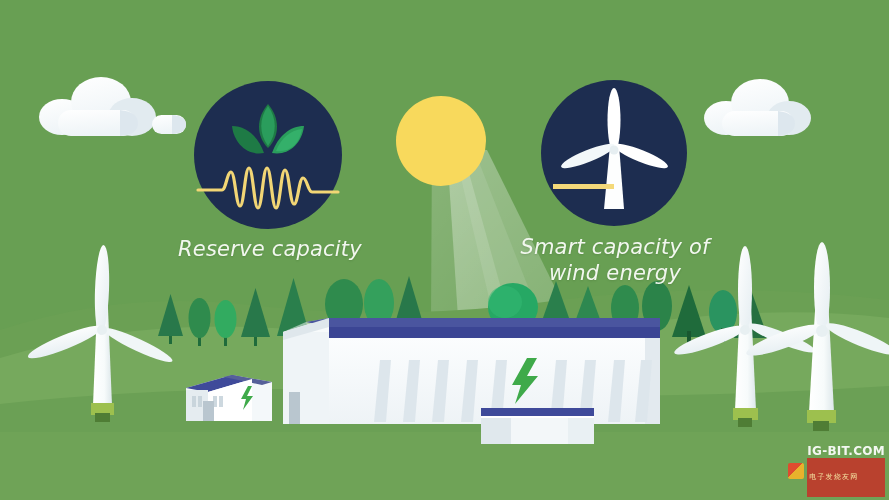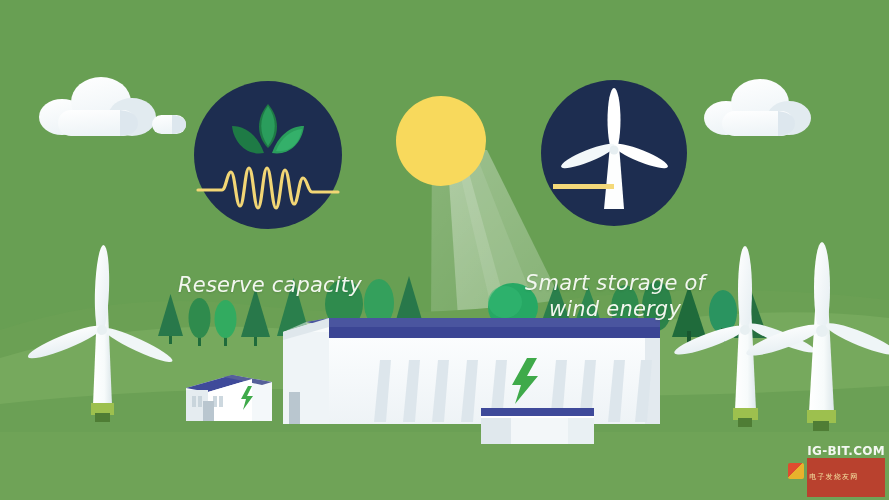--- a/index.html
+++ b/index.html
@@ -17,21 +17,20 @@
     font-family:"DejaVu Sans", sans-serif;
     font-style:italic;
     font-size:21px;
     font-weight:400;
     letter-spacing:0.2px;
     text-align:center;
     line-height:26px;
     white-space:pre-line;
     text-shadow:0 1px 2px rgba(40,70,30,.18);
     user-select:none;
-    margin-top:36px;
   }
   #label-reserve{left:170px;top:236px;width:200px;}
   #label-smart{left:515px;top:234px;width:200px;}
   #watermark{
     position:absolute;right:4px;bottom:3px;
     display:flex;align-items:center;gap:3px;
     opacity:.92;
   }
   #watermark .wm-mark{
     width:16px;height:16px;flex:0 0 16px;
@@ -309,21 +308,21 @@
       <ellipse cx="641" cy="156" rx="6" ry="29" fill="#ffffff" transform="rotate(-68 641 156)"></ellipse>
       <circle cx="614" cy="150" r="4.5" fill="#e6eef1"></circle>
 
       <rect x="553" y="184" width="61" height="5" fill="#f4d97a"></rect>
     </g>
 
   </svg>
 
   <div class="label" id="label-reserve">Reserve capacity</div>
 
-  <div class="label" id="label-smart">Smart storage of
+  <div class="label" id="label-smart">Smart capacity of
 wind energy</div>
 
   <div id="watermark">
     <div class="wm-mark"></div>
     <div class="wm-text">
       <span class="wm-title">IG-BIT.COM</span>
       <span class="wm-sub">电子发烧友网</span>
     </div>
   </div>
 

